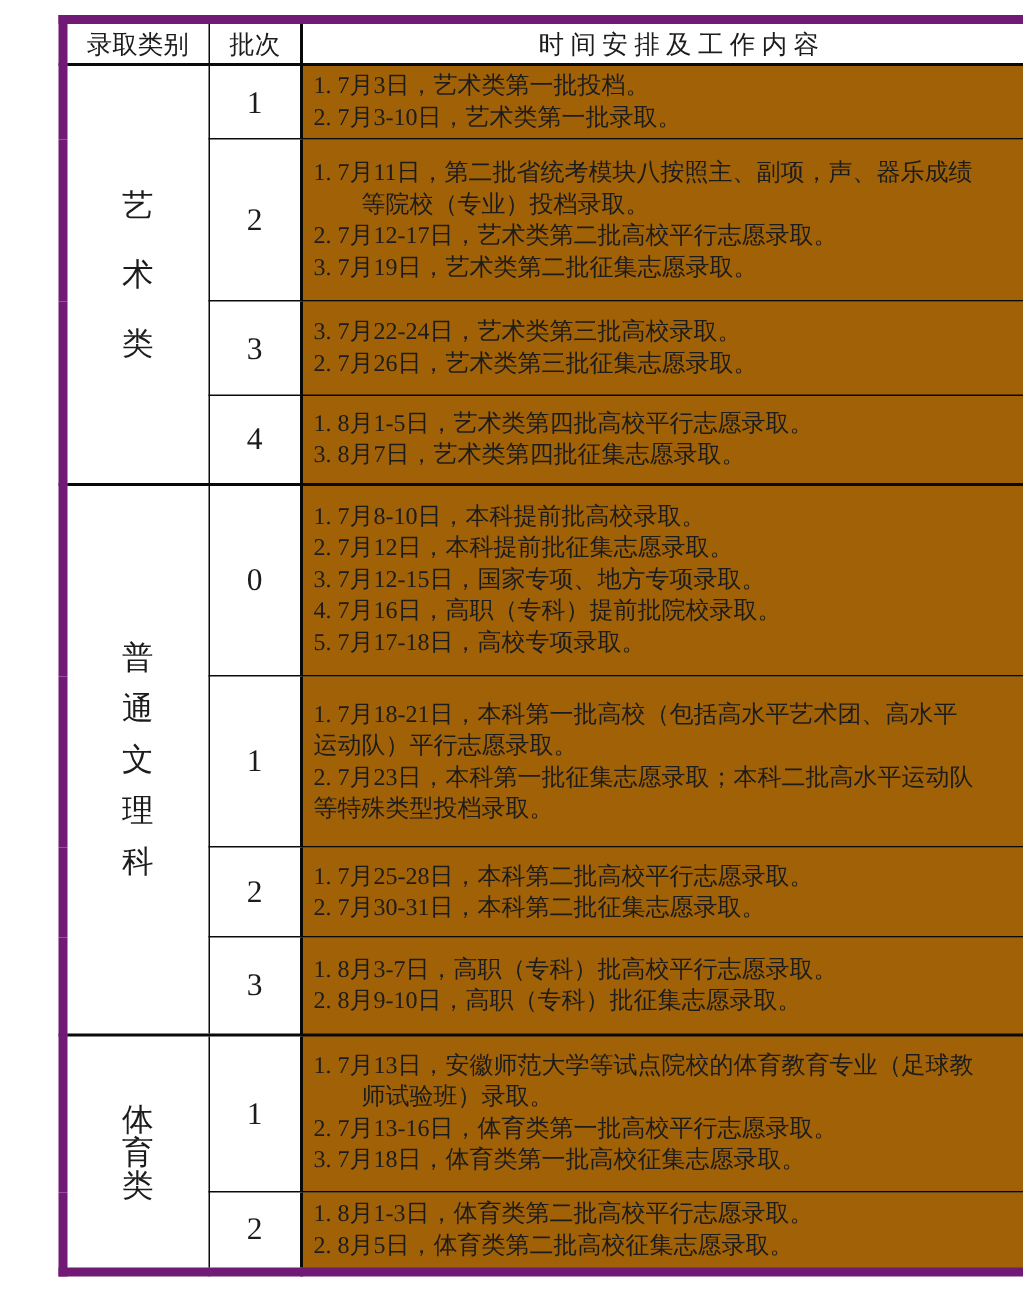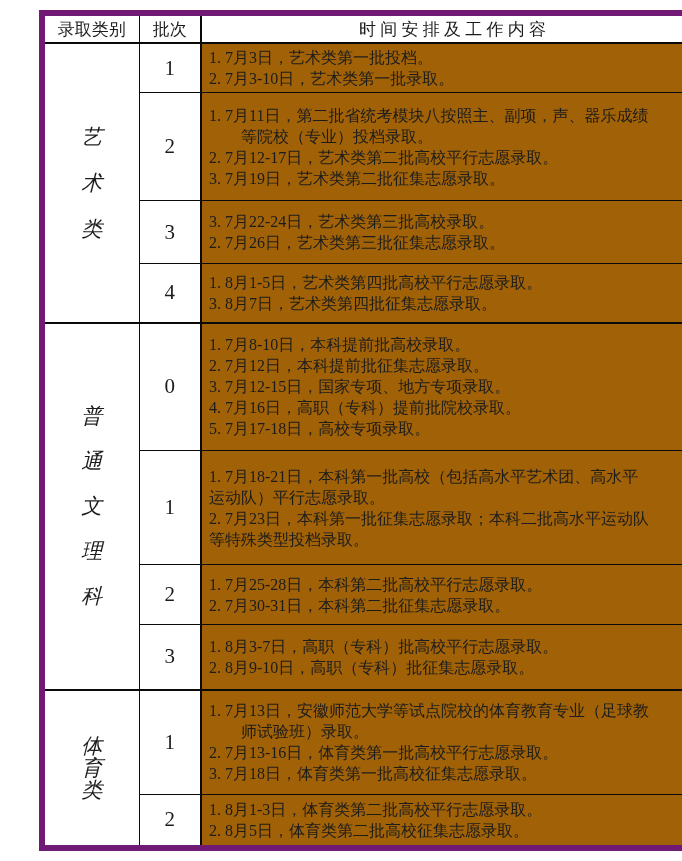--- a/index.html
+++ b/index.html
@@ -57,24 +57,23 @@
     font-size: 21px;
   }
   td.cat { text-align: middle; text-align: center; }
   .cat-inner {
     width: 26px;
     margin: 0 auto;
     font-size: 21px;
     text-align: center;
     word-break: break-all;
     letter-spacing: 0;
-    font-style: italic;
   }
   .lh-art   { line-height: 46px; }
-  .lh-lib   { line-height: 45px; }
+  .lh-lib   { line-height: 34px; }
   .lh-sport { line-height: 22px; }
 
   td.content { background: #a16207; }
   .content-inner {
     white-space: pre-line;
     font-size: 16px;
     line-height: 21px;
     padding: 3px 4px 3px 7px;
   }
 </style>

